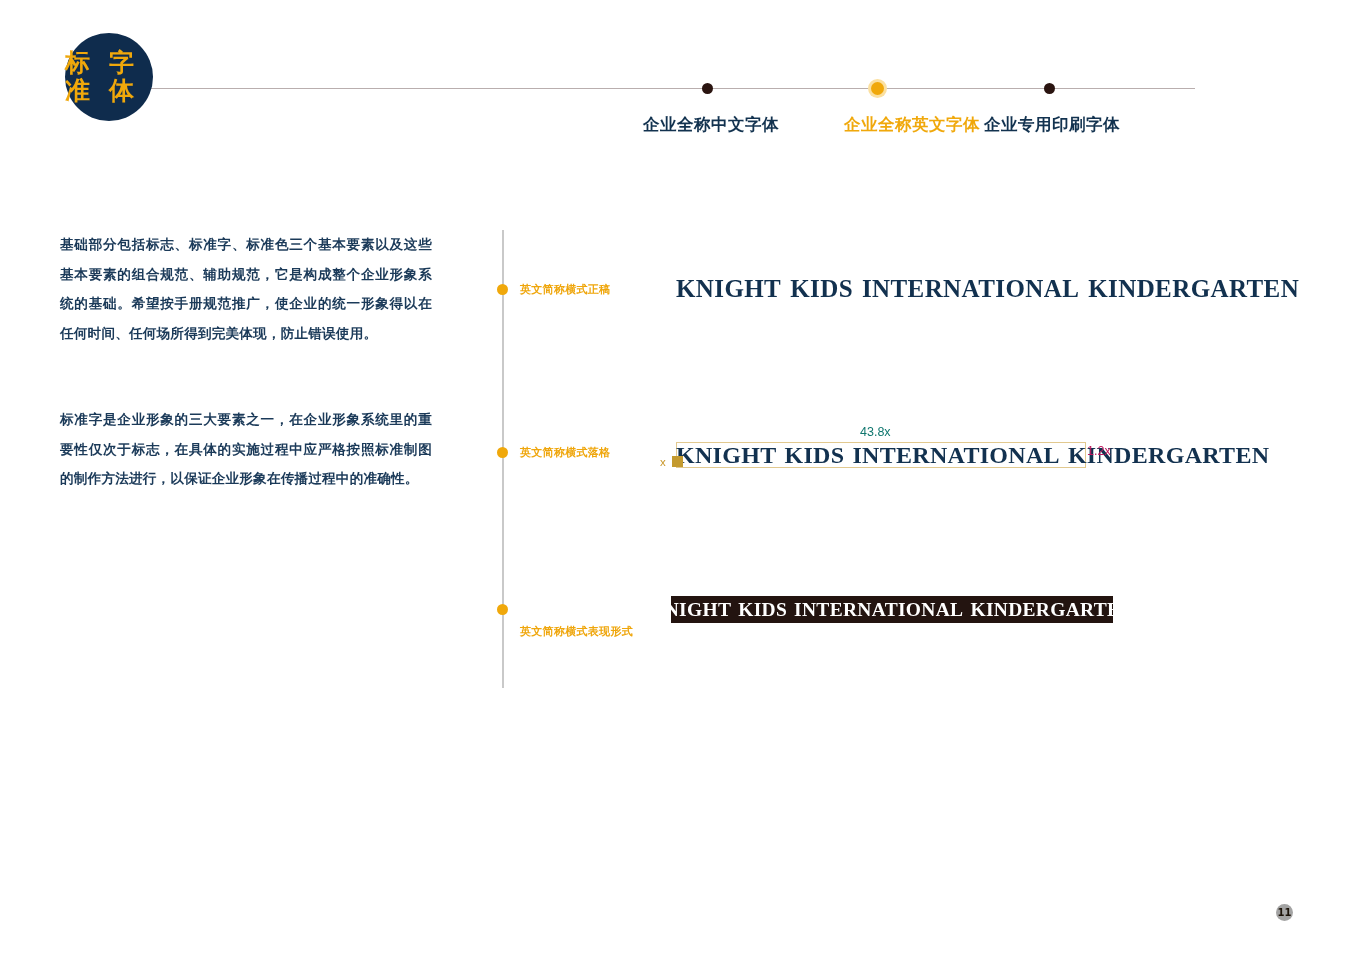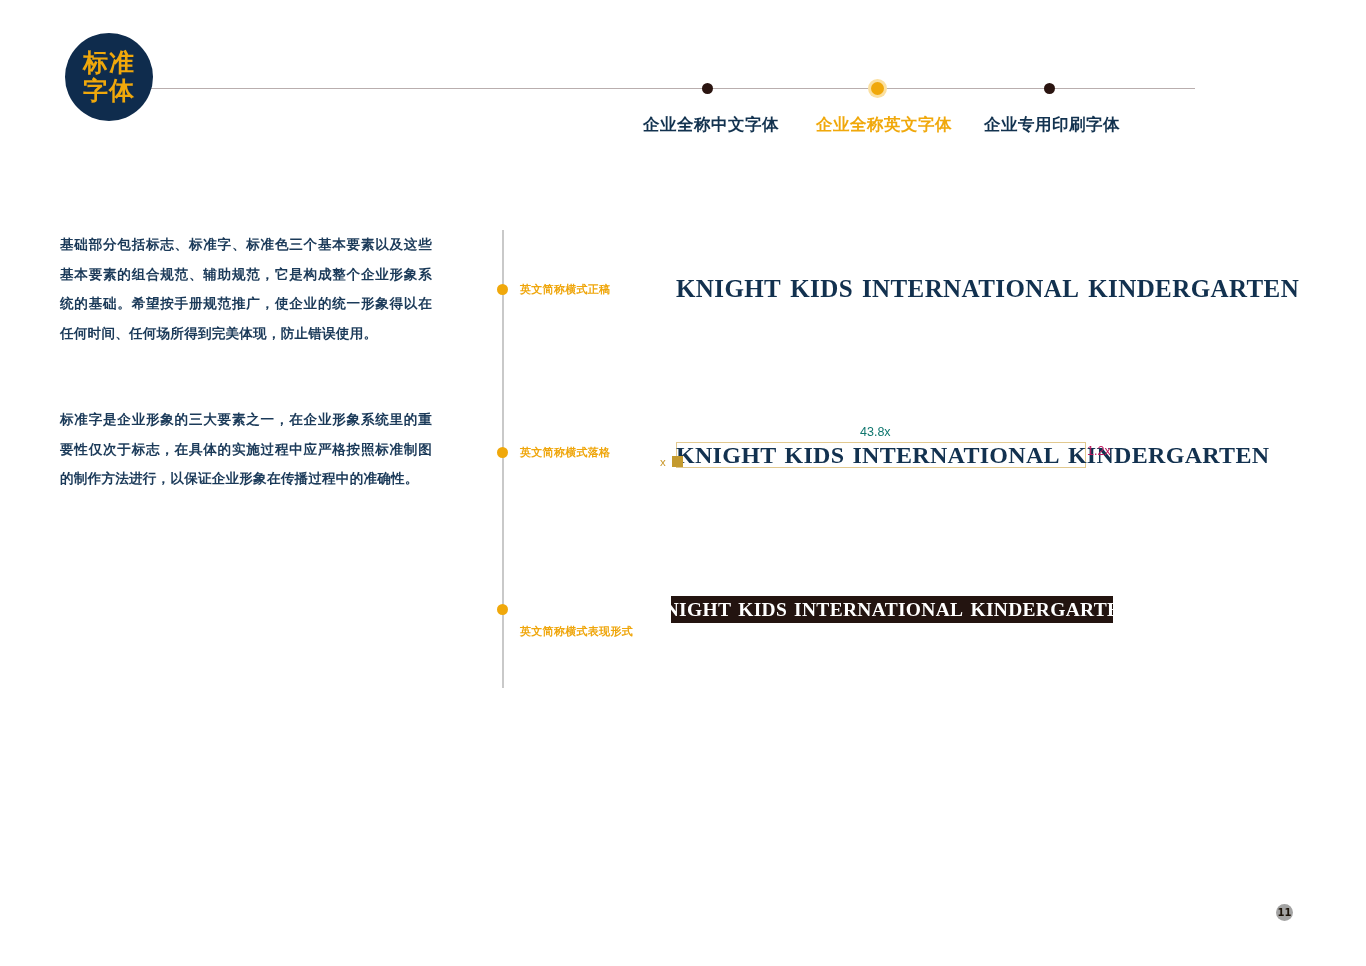--- a/index.html
+++ b/index.html
@@ -27,21 +27,20 @@
   
   .badge-circle {
     position: absolute;
     left: 65px;
     top: 33px;
     width: 88px;
     height: 88px;
     border-radius: 50%;
     background: #0f2c4d;
     display: flex;
-    flex-direction: column;
     align-items: center;
     justify-content: center;
     z-index: 5;
   }
   .badge-line {
     color: #F0A80B;
     font-size: 25px;
     font-weight: bold;
     line-height: 1.12;
     letter-spacing: 1px;
@@ -81,21 +80,21 @@
     top: 114px;
     font-size: 16.5px;
     font-weight: bold;
     color: #12324f;
     letter-spacing: 0.5px;
     font-family: "DejaVu Sans", sans-serif;
     white-space: nowrap;
   }
   .tab-label.active { color: #F0A80B; }
   .tab-1 { left: 643px; }
-  .tab-2 { left: 816px; }
+  .tab-2 { left: 844px; }
   .tab-3 { left: 984px; }
 
   
   .copy-block {
     position: absolute;
     left: 60px;
     width: 372px;
     color: #1b3a59;
     font-size: 13.6px;
     font-weight: bold;

